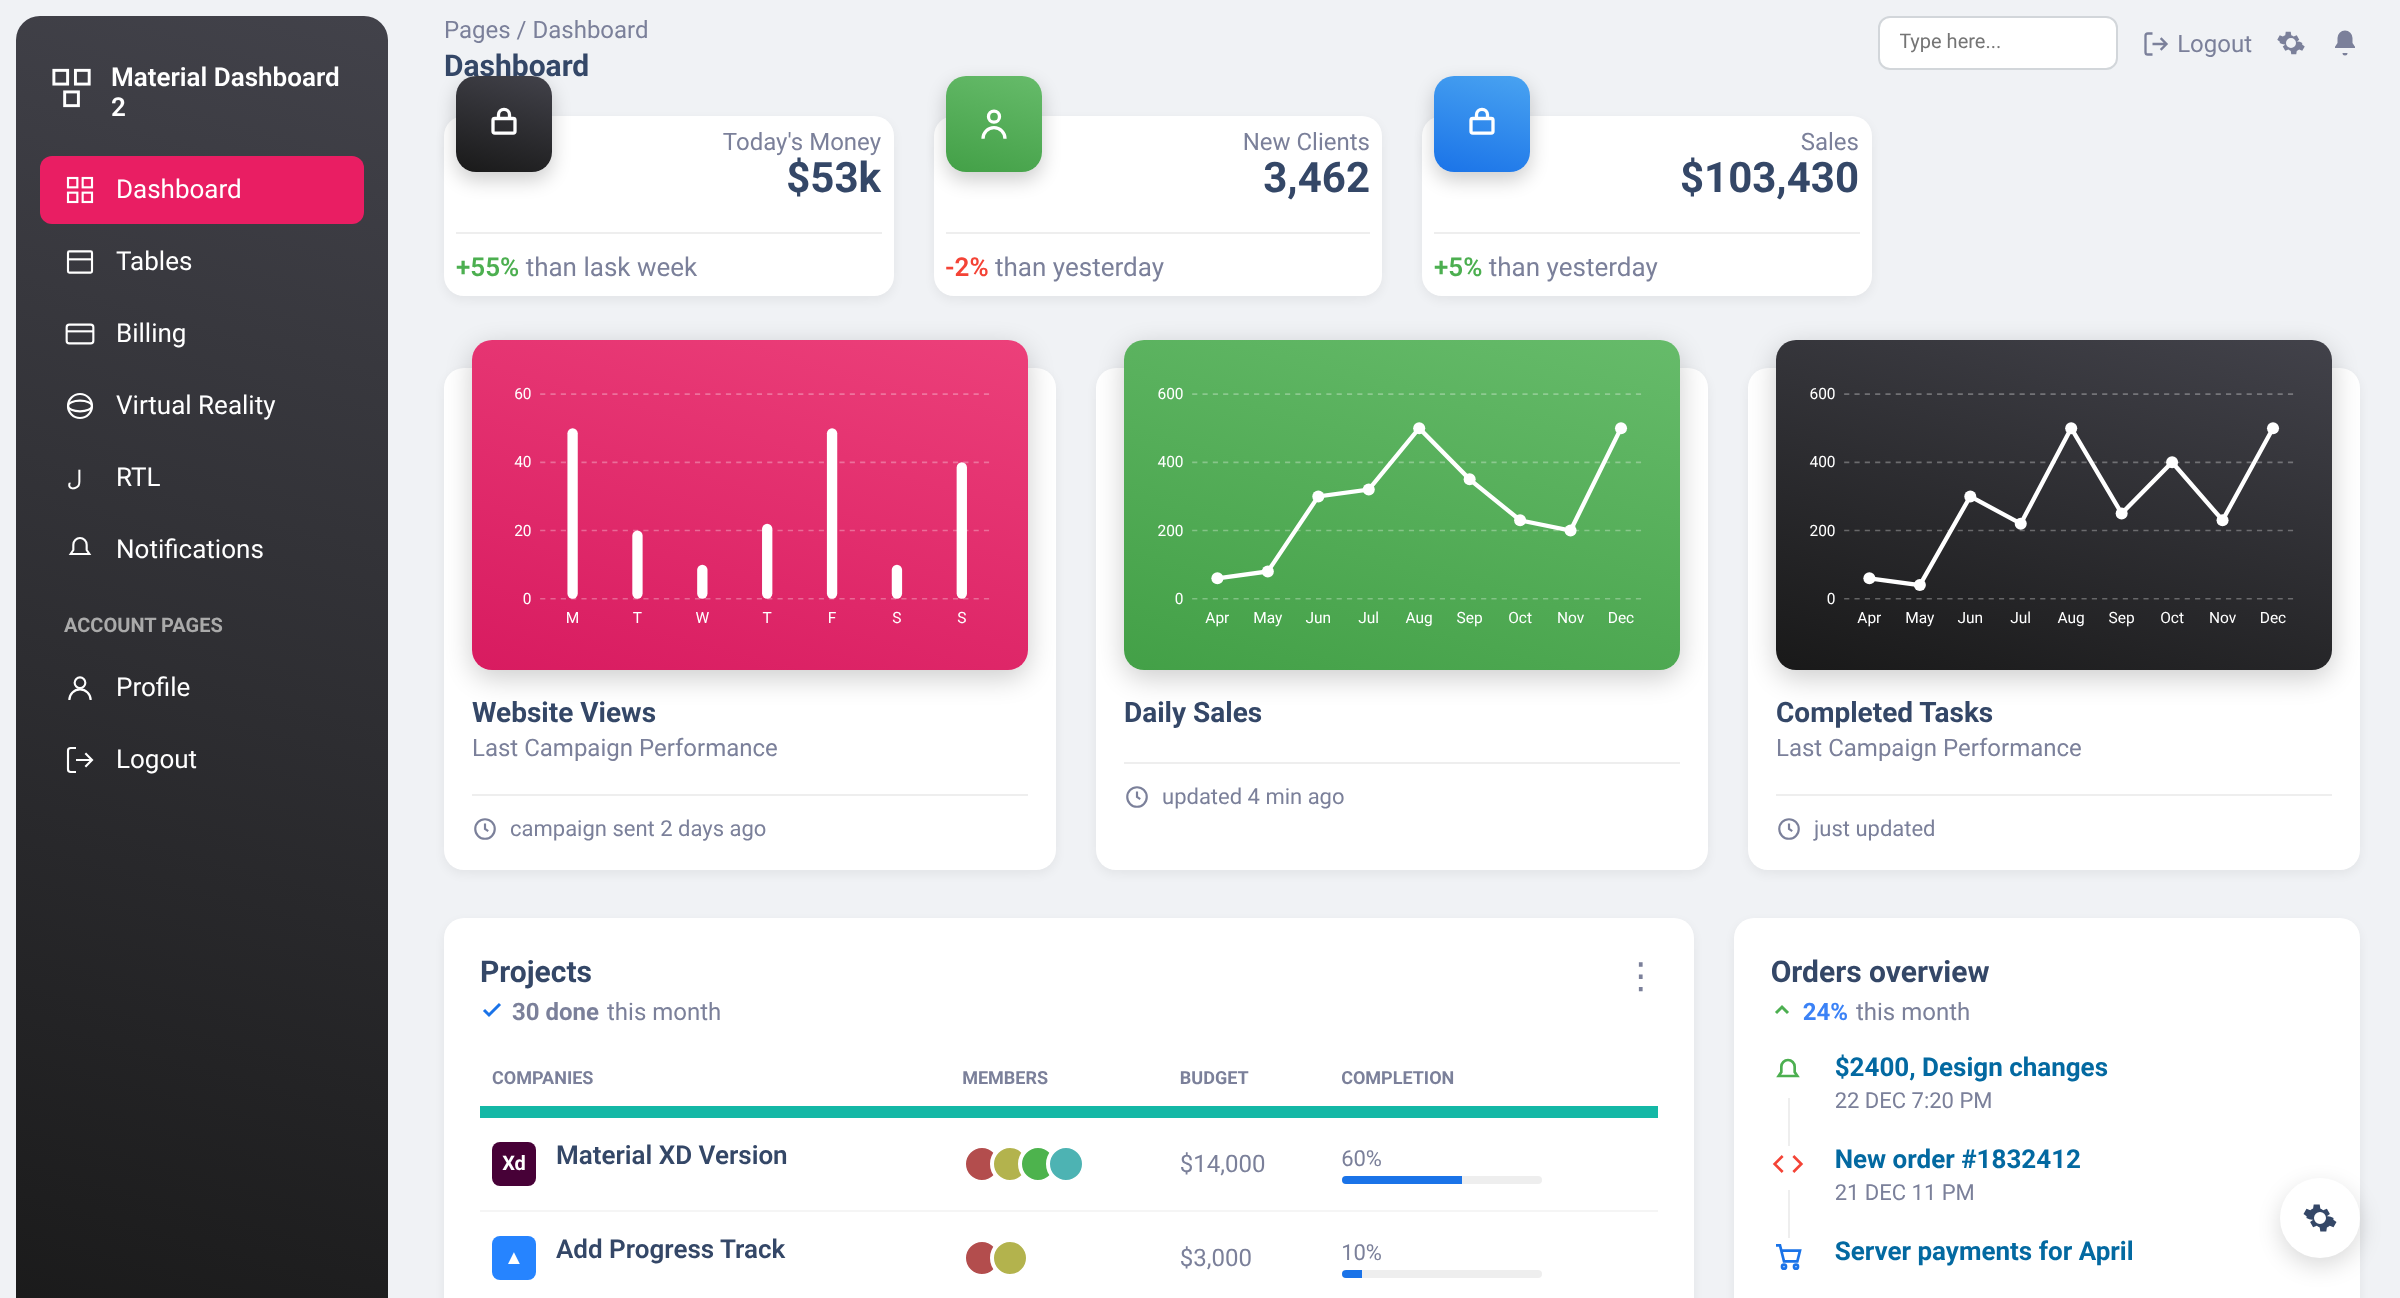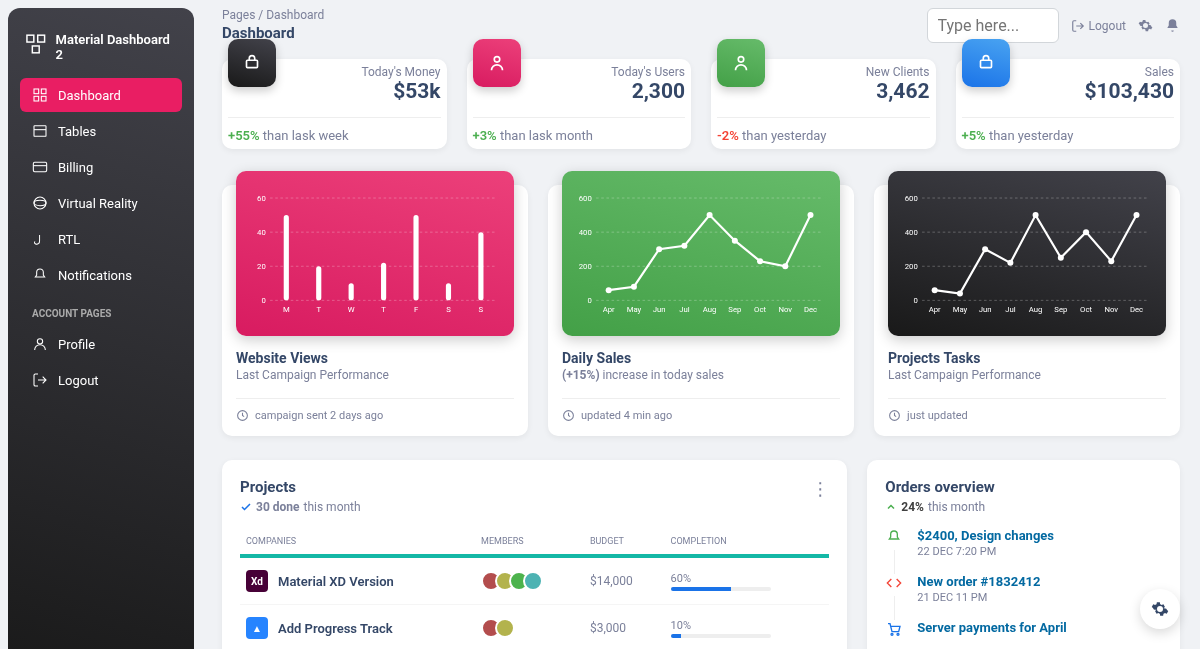--- a/index.html
+++ b/index.html
@@ -12,21 +12,21 @@
 .nav li{display:flex;align-items:center;gap:10px;padding:9px 12px;font-size:13px;border-radius:6px;margin-bottom:2px;cursor:pointer;color:#fff}
 .nav li.active{background:#e91e63}
 .nav .section{font-size:10px;font-weight:700;color:#aaa;padding:14px 12px 6px;cursor:default;text-transform:uppercase}
 .nav-icon{width:16px;height:16px;flex-shrink:0}
 .main{flex:1;padding:8px 20px 20px}
 .topbar{display:flex;justify-content:space-between;align-items:flex-start;margin-bottom:16px}
 .breadcrumb{font-size:12px;color:#7b809a}
 .breadcrumb a{color:#7b809a;text-decoration:none}
 .page-title{font-size:15px;font-weight:700;color:#344767;margin-top:2px}
 .topbar-right{display:flex;align-items:center;gap:12px}
-.search{border:1px solid #d2d6da;border-radius:6px;padding:7px 10px;font-size:16px;width:132px;background:#fff}
+.search{border:1px solid #d2d6da;border-radius:6px;padding:7px 10px;font-size:10px;width:120px;background:#fff}
 .logout-link{font-size:12px;color:#7b809a;display:flex;align-items:center;gap:4px;cursor:pointer}
 .top-icon{color:#7b809a;cursor:pointer}
 .stats{display:grid;grid-template-columns:repeat(4,1fr);gap:20px;margin-bottom:36px}
 .stat-card{background:#fff;border-radius:10px;box-shadow:0 2px 6px rgba(0,0,0,0.06);padding:6px}
 .stat-top{display:flex;justify-content:space-between;align-items:flex-start}
 .stat-icon{width:48px;height:48px;border-radius:10px;display:flex;align-items:center;justify-content:center;margin-top:-26px;box-shadow:0 4px 10px rgba(0,0,0,0.2)}
 .stat-icon.dark{background:linear-gradient(195deg,#42424a,#191919)}
 .stat-icon.pink{background:linear-gradient(195deg,#ec407a,#d81b60)}
 .stat-icon.green{background:linear-gradient(195deg,#66bb6a,#43a047)}
 .stat-icon.blue{background:linear-gradient(195deg,#49a3f1,#1a73e8)}
@@ -43,27 +43,27 @@
 .chart-box.green{background:linear-gradient(195deg,#66bb6a,#43a047)}
 .chart-box.dark{background:linear-gradient(195deg,#42424a,#191919)}
 .chart-title{font-size:14px;font-weight:700;color:#344767;margin-top:14px}
 .chart-sub{font-size:12px;color:#7b809a;margin-top:2px}
 .chart-card hr{border:none;border-top:1px solid #eee;margin:16px 0 10px}
 .chart-foot{font-size:11px;color:#7b809a;display:flex;align-items:center;gap:6px}
 .bottom{display:grid;grid-template-columns:2fr 1fr;gap:20px}
 .card{background:#fff;border-radius:10px;box-shadow:0 2px 6px rgba(0,0,0,0.06);padding:18px}
 .card-head{display:flex;justify-content:space-between;align-items:flex-start}
 .card-title{font-size:15px;font-weight:700;color:#344767}
-.card-sub{font-size:12px;color:#7b809a;margin-top:4px;display:flex;align-items:center;gap:4px}
+.card-sub{font-size:12px;color:#7b809a;margin-top:4px;display:flex;gap:4px}
 .more{color:#7b809a;cursor:pointer;font-size:18px}
 table{width:100%;border-collapse:collapse;margin-top:14px}
-th{text-align:left;font-size:9px;font-weight:400;color:#7b809a;padding:8px 6px;text-transform:uppercase;border-bottom:4px solid #14b8a6}
+th{text-align:left;font-size:9px;font-weight:700;color:#7b809a;padding:8px 6px;text-transform:uppercase;border-bottom:6px solid #14b8a6}
 th:nth-child(3),th:nth-child(4){text-align:left}
 td{padding:12px 6px;font-size:13px;border-bottom:1px solid #f5f5f5;vertical-align:middle}
-.company{display:flex;align-items:center;gap:10px;font-weight:600;color:#344767;font-size:13px}
+.company{display:flex;align-items:flex-start;gap:10px;font-weight:600;color:#344767;font-size:13px}
 .company-logo{width:22px;height:22px;border-radius:4px;display:flex;align-items:center;justify-content:center;font-size:10px;font-weight:700;color:#fff}
 .members{display:flex}
 .avatar{width:20px;height:20px;border-radius:50%;border:2px solid #fff;margin-left:-6px;background:#888}
 .avatar:first-child{margin-left:0}
 .progress{width:100px}
 .progress-label{font-size:11px;color:#7b809a;margin-bottom:2px}
 .progress-bar{height:4px;background:#eee;border-radius:2px;overflow:hidden}
 .progress-fill{height:100%;background:#1a73e8}
 .timeline{margin-top:14px}
 .tl-item{display:flex;gap:14px;padding-bottom:16px;position:relative}
@@ -182,36 +182,20 @@
                 <path d="M9 9V7a3 3 0 016 0v2"></path>
               </svg>
             </div>
             <div>
               <div class="stat-label">Today's Money</div>
               <div class="stat-value">$53k</div>
             </div>
           </div>
           <hr>
           <div class="stat-foot"><span class="pos">+55%</span> than lask week</div>
-        </div>
-        <div class="stat-card">
-          <div class="stat-top">
-            <div class="stat-icon pink">
-              <svg width="22" height="22" viewBox="0 0 24 24" fill="none" stroke="#fff" stroke-width="1.8">
-                <circle cx="12" cy="8" r="3"></circle>
-                <path d="M6 20a6 6 0 0112 0"></path>
-              </svg>
-            </div>
-            <div>
-              <div class="stat-label">Today's Users</div>
-              <div class="stat-value">2,300</div>
-            </div>
-          </div>
-          <hr>
-          <div class="stat-foot"><span class="pos">+3%</span> than lask month</div>
         </div>
         <div class="stat-card">
           <div class="stat-top">
             <div class="stat-icon green">
               <svg width="22" height="22" viewBox="0 0 24 24" fill="none" stroke="#fff" stroke-width="1.8">
                 <circle cx="12" cy="8" r="3"></circle>
                 <path d="M6 20a6 6 0 0112 0"></path>
               </svg>
             </div>
             <div>
@@ -301,21 +285,20 @@
               <circle cx="101.33333333333334" cy="67.5" r="3.5" fill="#fff"></circle>
               <circle cx="130.66666666666669" cy="63.53333333333333" r="3.5" fill="#fff"></circle>
               <circle cx="160" cy="27.83333333333333" r="3.5" fill="#fff"></circle>
               <circle cx="189.33333333333334" cy="57.58333333333333" r="3.5" fill="#fff"></circle>
               <circle cx="218.66666666666666" cy="81.38333333333333" r="3.5" fill="#fff"></circle>
               <circle cx="248" cy="87.33333333333334" r="3.5" fill="#fff"></circle>
               <circle cx="277.3333333333333" cy="27.83333333333333" r="3.5" fill="#fff"></circle>
             </svg>
           </div>
           <div class="chart-title">Daily Sales</div>
-          <div class="chart-sub"><b>(+15%)</b> increase in today sales</div>
           <hr>
           <div class="chart-foot"><svg width="13" height="13" viewBox="0 0 24 24" fill="none" stroke="#7b809a" stroke-width="2">
               <circle cx="12" cy="12" r="9"></circle>
               <polyline points="12 7 12 12 15 14"></polyline>
             </svg>updated 4 min ago</div>
         </div>
         <div class="chart-card">
           <div class="chart-box dark">
             <svg width="100%" height="100%" viewBox="0 0 300 145">
               <line x1="28" y1="127" x2="292" y2="127" stroke="rgba(255,255,255,0.3)" stroke-dasharray="3,3"></line>
@@ -340,21 +323,21 @@
               <circle cx="72" cy="119.06666666666666" r="3.5" fill="#fff"></circle>
               <circle cx="101.33333333333334" cy="67.5" r="3.5" fill="#fff"></circle>
               <circle cx="130.66666666666669" cy="83.36666666666667" r="3.5" fill="#fff"></circle>
               <circle cx="160" cy="27.83333333333333" r="3.5" fill="#fff"></circle>
               <circle cx="189.33333333333334" cy="77.41666666666666" r="3.5" fill="#fff"></circle>
               <circle cx="218.66666666666666" cy="47.66666666666667" r="3.5" fill="#fff"></circle>
               <circle cx="248" cy="81.38333333333333" r="3.5" fill="#fff"></circle>
               <circle cx="277.3333333333333" cy="27.83333333333333" r="3.5" fill="#fff"></circle>
             </svg>
           </div>
-          <div class="chart-title">Projects Tasks</div>
+          <div class="chart-title">Completed Tasks</div>
           <div class="chart-sub">Last Campaign Performance</div>
           <hr>
           <div class="chart-foot"><svg width="13" height="13" viewBox="0 0 24 24" fill="none" stroke="#7b809a" stroke-width="2">
               <circle cx="12" cy="12" r="9"></circle>
               <polyline points="12 7 12 12 15 14"></polyline>
             </svg>just updated</div>
         </div>
       </div>
 
     <div class="bottom">
@@ -433,21 +416,21 @@
             </tbody>
         </table>
       </div>
 
       <div class="card">
         <div class="card-title">Orders overview</div>
         <div class="card-sub">
           <svg width="12" height="12" viewBox="0 0 24 24" fill="none" stroke="#4caf50" stroke-width="3">
               <polyline points="18 15 12 9 6 15"></polyline>
             </svg>
-          <b style="color:#404040">24%</b>
+          <b style="color:#3b82f6">24%</b>
             <span> this month</span>
         </div>
         <div class="timeline" id="timeline">
             <div class="tl-item">
               <div class="tl-icon">
                 <svg width="16" height="16" viewBox="0 0 24 24" fill="none" stroke="#4caf50" stroke-width="2">
                   <path d="M12 3a5 5 0 00-5 5v4l-2 3h14l-2-3V8a5 5 0 00-5-5z"></path>
                 </svg>
               </div>
               <div>

